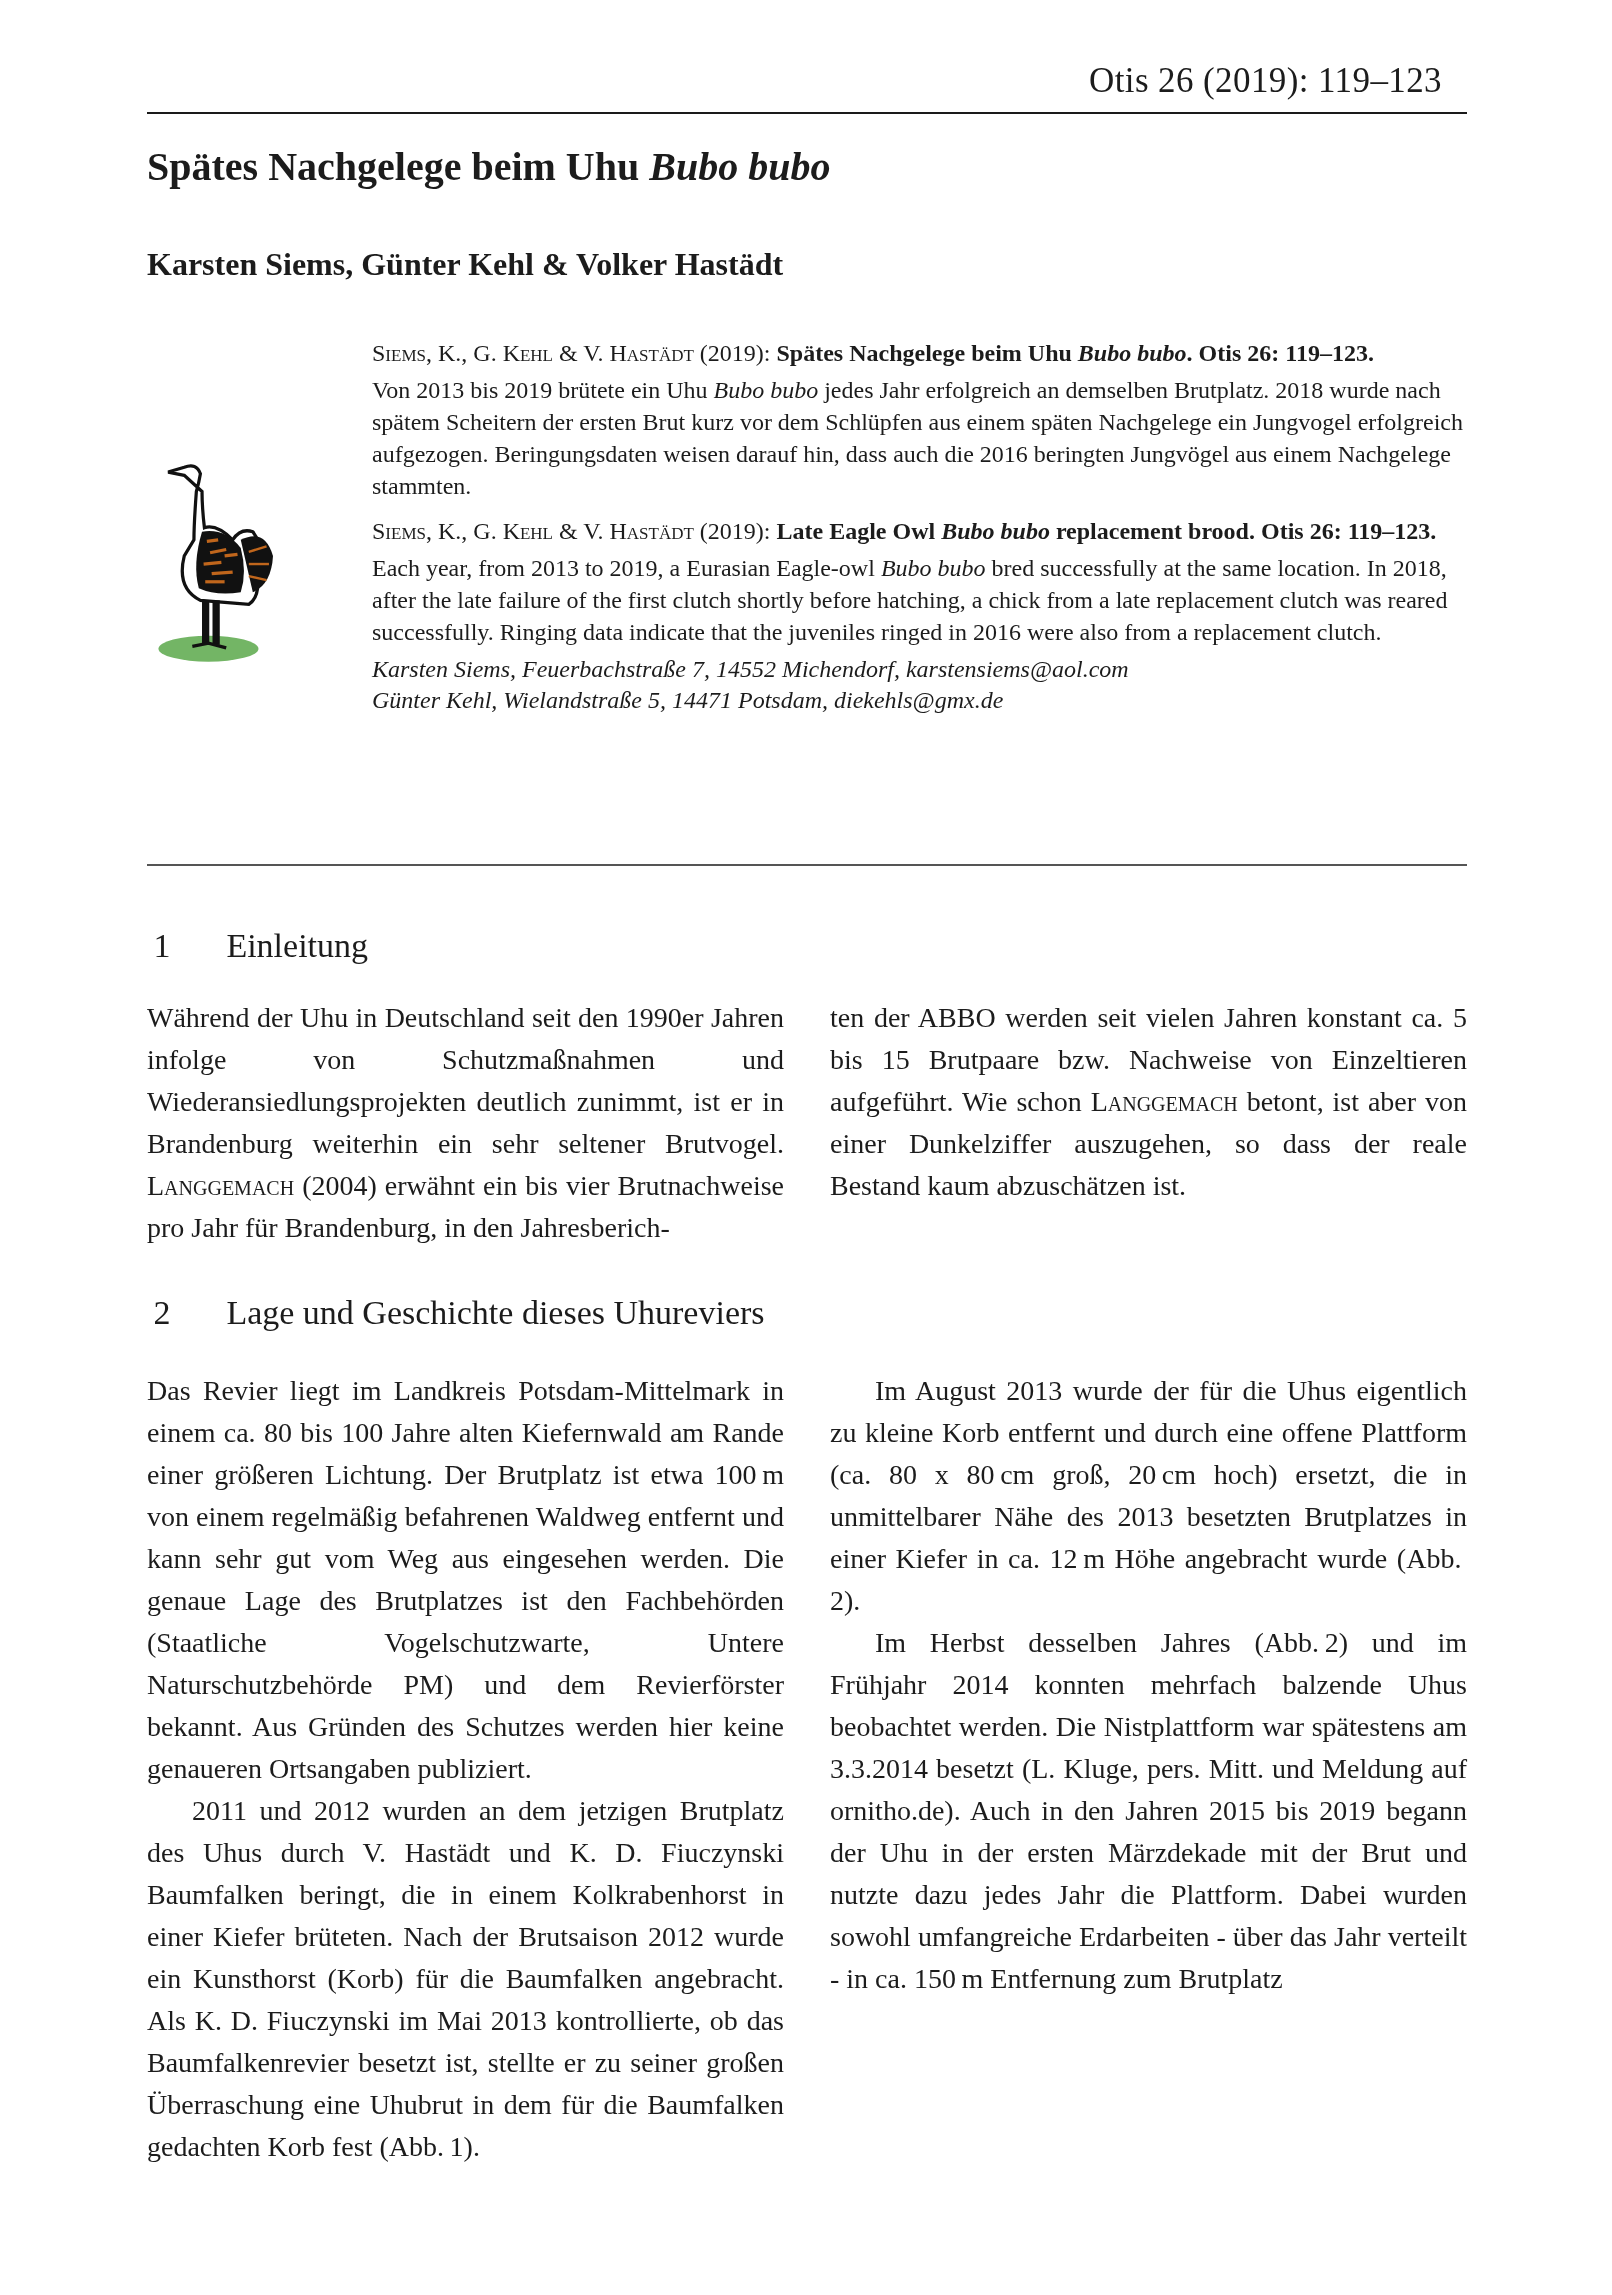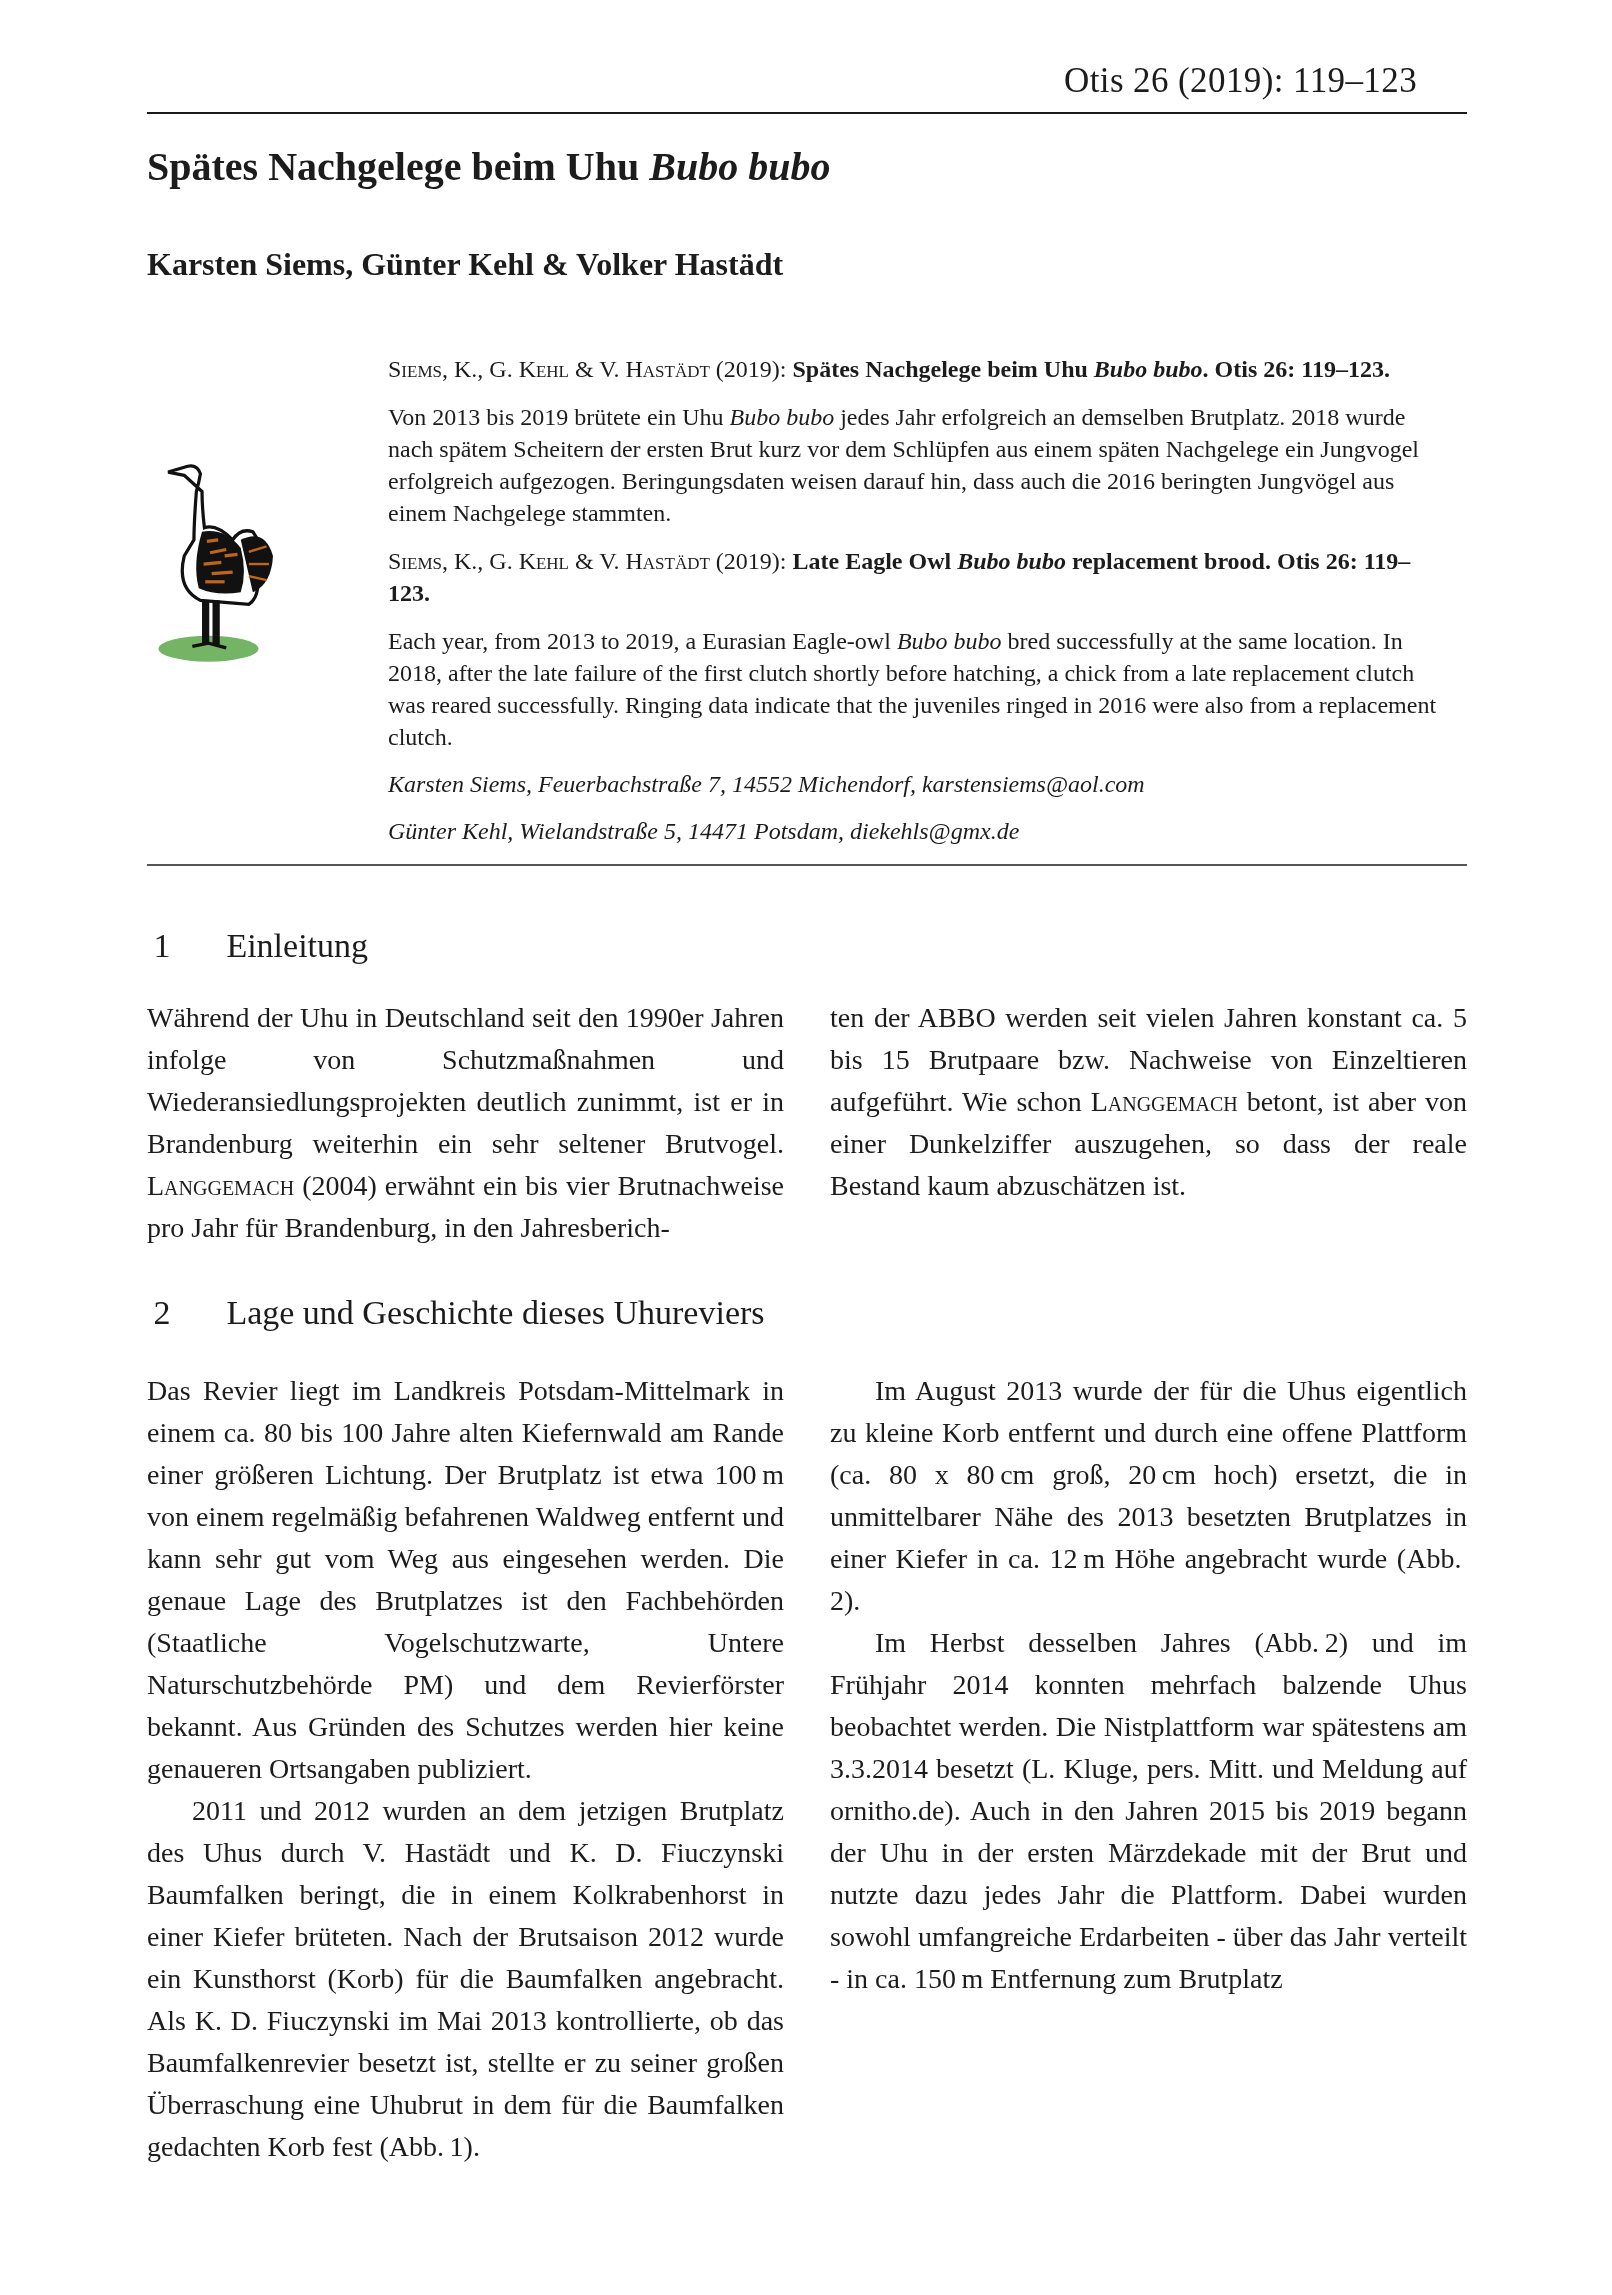--- a/index.html
+++ b/index.html
@@ -1,24 +1,24 @@
 <!DOCTYPE html>
 <html style="font-size:13px"><head>
 <meta charset="utf-8">
 <style>
   html, body { margin: 0; padding: 0; background: #ffffff; }
   body { width: 1612px; height: 2295px; position: relative; overflow: hidden;
          font-family: "Liberation Serif", "DejaVu Serif", serif; color: #1c1c1c; }
   .abs { position: absolute; }
-  .runhead { left: 1064px; top: 61px; width: 403px; text-align: left; font-size: 35px; letter-spacing: 0.4px; }
+  .runhead { left: 1064px; top: 61px; width: 403px; text-align: center; font-size: 35px; letter-spacing: 0.4px; }
   .rule-top { left: 147px; top: 112px; width: 1320px; height: 2.4px; background: #1a1a1a; }
   .title { left: 147px; top: 143px; font-size: 40px; font-weight: bold; }
   .authors { left: 147px; top: 246px; font-size: 32px; font-weight: bold; }
   .abstract { left: 372px; top: 337px; width: 1096px; font-size: 24px; line-height: 32px; }
-  .abstract p { margin: 16px; }
+  .abstract p { margin: 0; }
   .cite { margin-bottom: 4.8px !important; }
   .sc { font-variant: small-caps; }
   .abstract .cite + p { margin-bottom: 13px; }
   .addr { font-style: italic; line-height: 31px; }
   .rule-mid { left: 147px; top: 864px; width: 1320px; height: 1.6px; background: #555; }
   .bird { left: 152px; top: 451px; width: 121px; height: 218px; }
   .sec-head { font-size: 34px; font-weight: normal; }
   .sec-head .num { display: inline-block; width: 73px; padding-left: 6.4px; }
   .col { font-size: 28px; line-height: 42px; text-align: justify; width: 637px; }
   .col p { margin: 0; }

